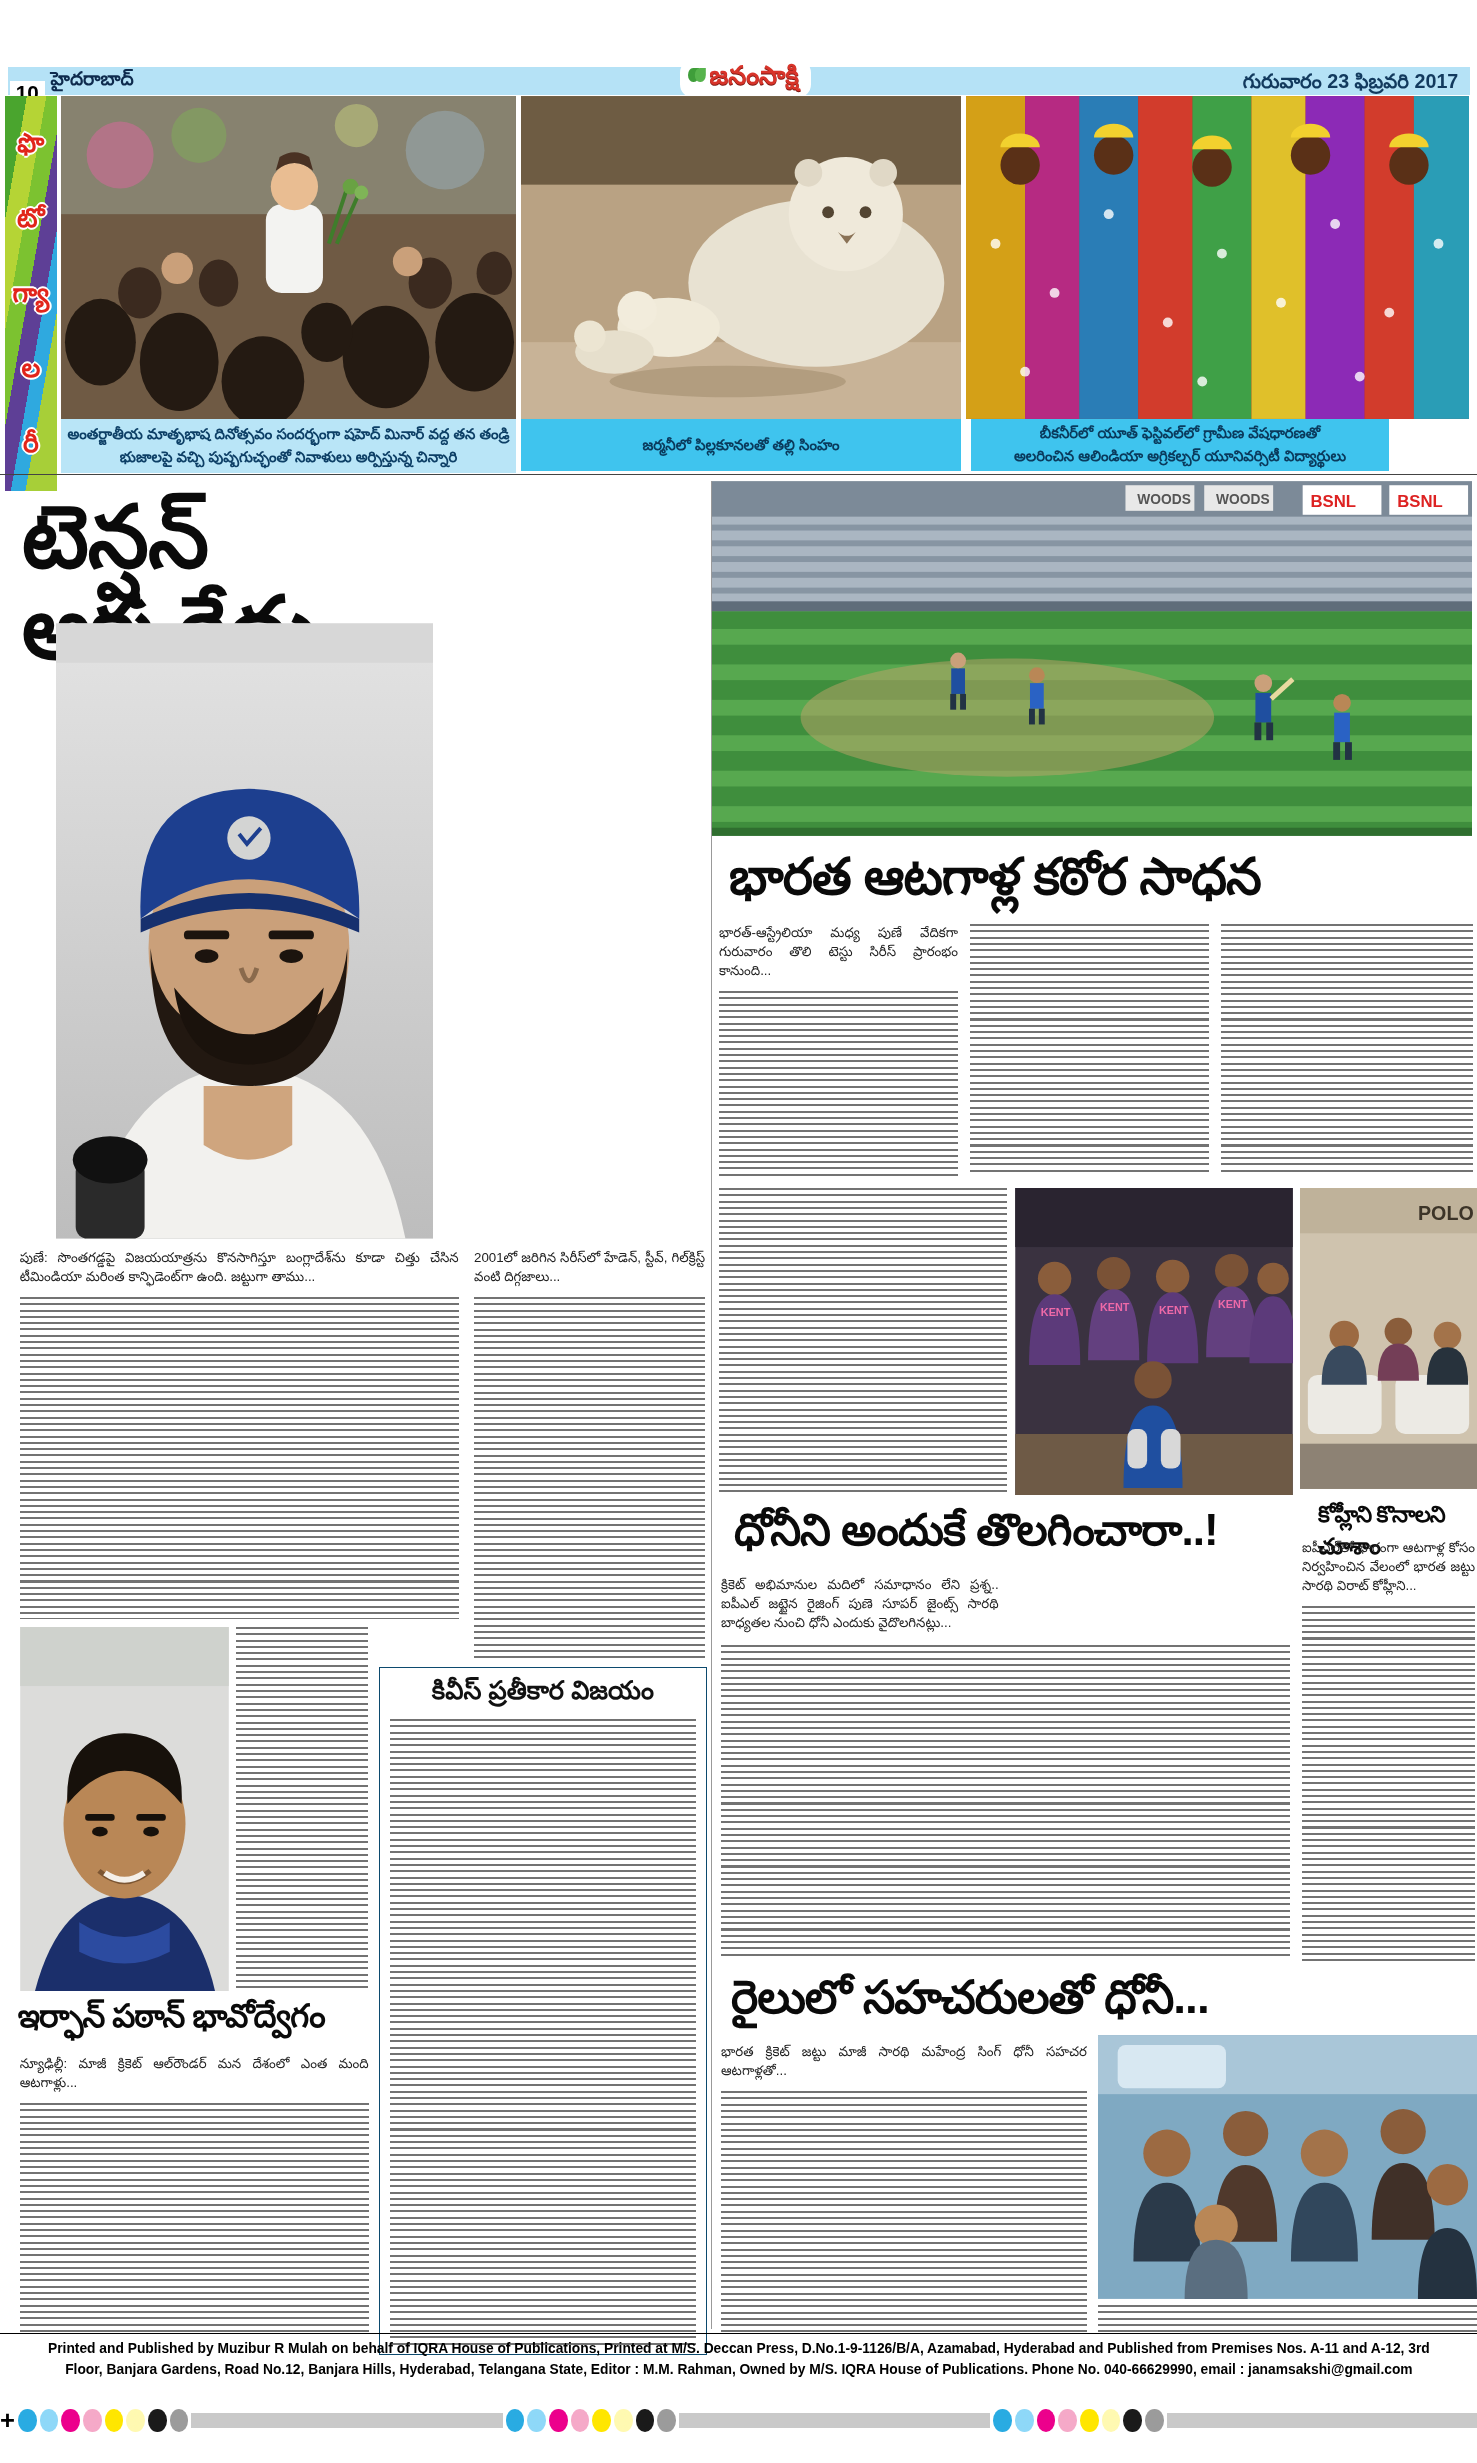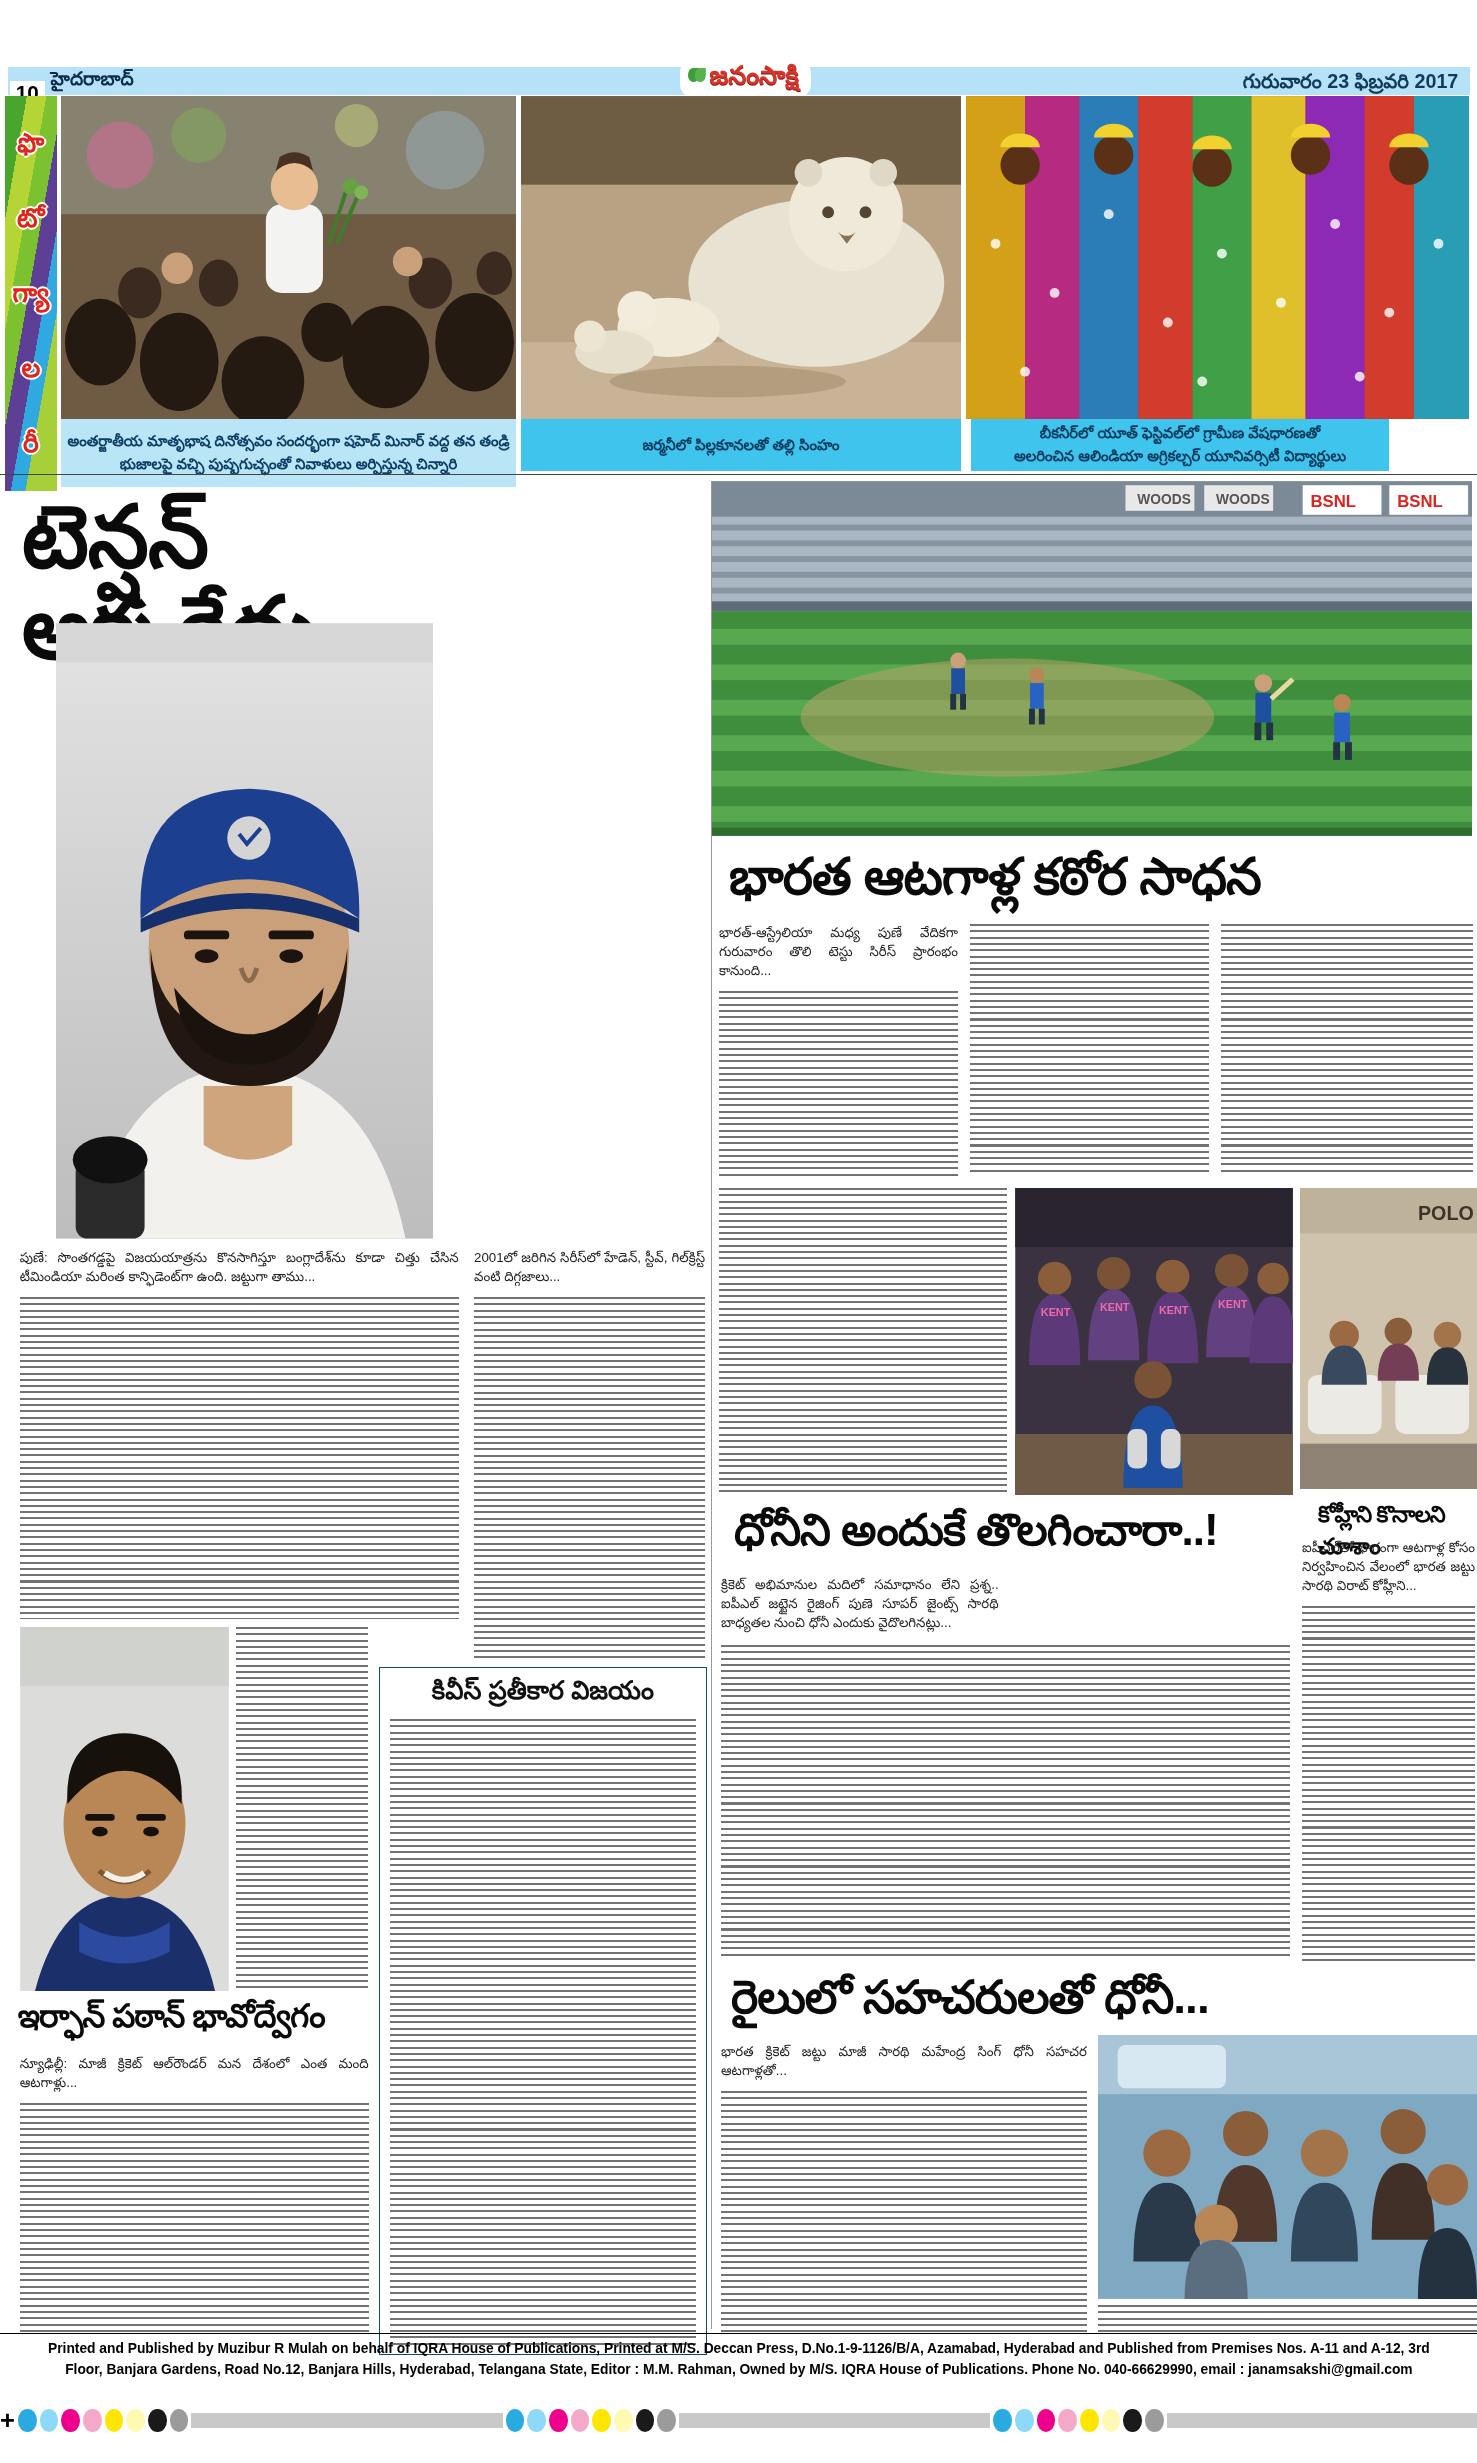--- a/index.html
+++ b/index.html
@@ -108,21 +108,21 @@
       <circle cx="237" cy="92" r="24" fill="#e9bd92"></circle>
       <path d="M218 76 q19 -16 38 0 l-4 -14 q-15 -10 -30 0 z" fill="#4a3223"></path>
       <g stroke="#3f7d2b" stroke-width="4">
           <line x1="272" y1="150" x2="290" y2="95"></line>
           <line x1="280" y1="150" x2="302" y2="100"></line>
         </g>
       <circle cx="294" cy="92" r="8" fill="#69a243"></circle>
         <circle cx="305" cy="98" r="7" fill="#7fb457"></circle>
     </svg>
   </div>
-  <div class="abs cap cap-light" style="left:61px;top:419px;width:455px;height:68px;">
+  <div class="abs cap cap-light" style="left:61px;top:419px;width:455px;height:54px;">
     <span>అంతర్జాతీయ మాతృభాష దినోత్సవం సందర్భంగా షహెద్ మినార్ వద్ద తన తండ్రి</span>
     <span>భుజాలపై వచ్చి పుష్పగుచ్ఛంతో నివాళులు అర్పిస్తున్న చిన్నారి</span>
   </div>
 
   <div class="abs" style="left:521px;top:96px;width:440px;height:323px;">
     <svg width="440" height="323" viewBox="0 0 447 328">
       <rect width="447" height="328" fill="#b9a283"></rect>
       <rect width="447" height="90" fill="#6e5c43"></rect>
       <rect y="250" width="447" height="78" fill="#c8b397"></rect>
       <ellipse cx="300" cy="190" rx="130" ry="85" fill="#e8e2d2"></ellipse>

